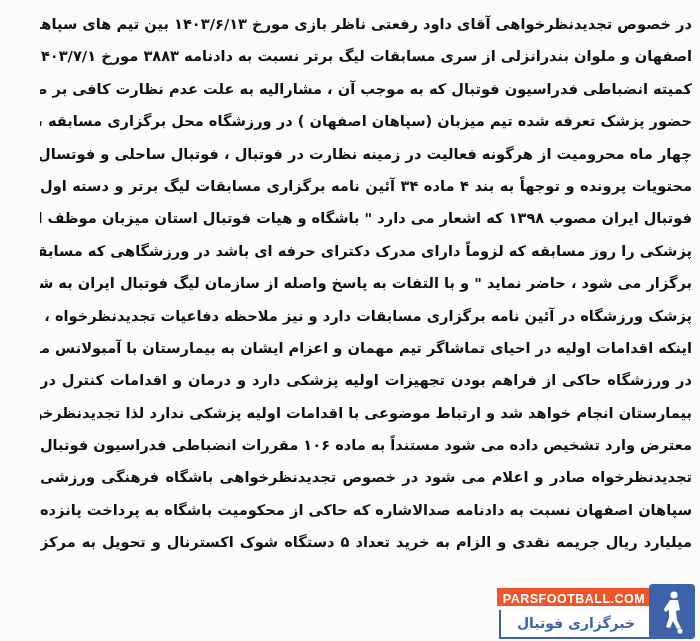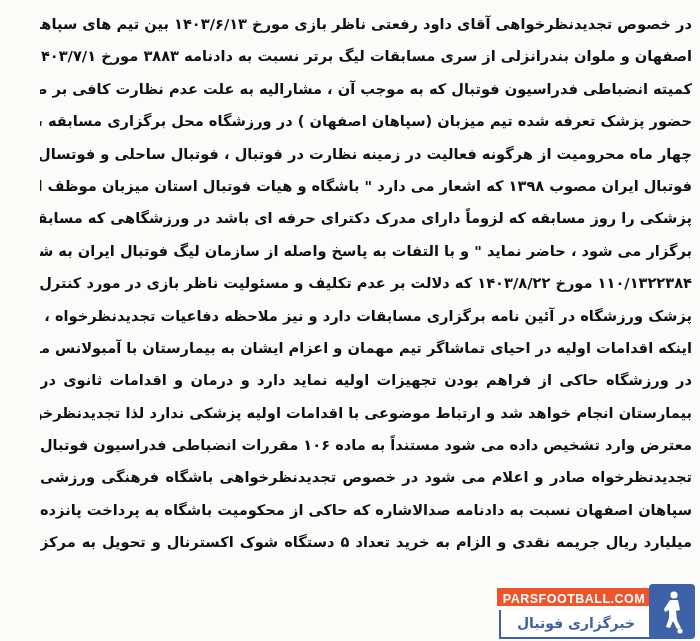--- a/index.html
+++ b/index.html
@@ -43,27 +43,27 @@
 </style>
 </head>
 <body>
 
 <div class="doc">
   <div class="line">در خصوص تجدیدنظرخواهی آقای داود رفعتی ناظر بازی مورخ ۱۴۰۳/۶/۱۳ بین تیم های سپاهان</div>
   <div class="line">اصفهان و ملوان بندرانزلی از سری مسابقات لیگ برتر نسبت به دادنامه ۳۸۸۳ مورخ ۱۴۰۳/۷/۱</div>
   <div class="line">کمیته انضباطی فدراسیون فوتبال که به موجب آن ، مشارالیه به علت عدم نظارت کافی بر ضرورت</div>
   <div class="line">حضور پزشک تعرفه شده تیم میزبان (سپاهان اصفهان ) در ورزشگاه محل برگزاری مسابقه ، به</div>
   <div class="line">چهار ماه محرومیت از هرگونه فعالیت در زمینه نظارت در فوتبال ، فوتبال ساحلی و فوتسال در</div>
+  <div class="line">محتویات پرونده و توجهاً به بند ۴ ماده ۳۴ آئین نامه برگزاری مسابقات لیگ برتر و دسته اول</div>
   <div class="line">فوتبال ایران مصوب ۱۳۹۸ که اشعار می دارد " باشگاه و هیات فوتبال استان میزبان موظف است</div>
   <div class="line">پزشکی را روز مسابقه که لزوماً دارای مدرک دکترای حرفه ای باشد در ورزشگاهی که مسابقه</div>
   <div class="line">برگزار می شود ، حاضر نماید " و با التفات به پاسخ واصله از سازمان لیگ فوتبال ایران به شماره</div>
-  <div class="line">۱۱۰/۱۳۲۲۳۸۴ مورخ ۱۴۰۳/۸/۲۲ که دلالت بر عدم تکلیف و مسئولیت ناظر بازی در مورد کنترل</div>
   <div class="line">پزشک ورزشگاه در آئین نامه برگزاری مسابقات دارد و نیز ملاحظه دفاعیات تجدیدنظرخواه ، و</div>
   <div class="line">اینکه اقدامات اولیه در احیای تماشاگر تیم مهمان و اعزام ایشان به بیمارستان با آمبولانس مستقر</div>
-  <div class="line">در ورزشگاه حاکی از فراهم بودن تجهیزات اولیه نماید دارد و درمان و اقدامات ثانوی در</div>
+  <div class="line">در ورزشگاه حاکی از فراهم بودن تجهیزات اولیه پزشکی دارد و درمان و اقدامات کنترل در</div>
   <div class="line">بیمارستان انجام خواهد شد و ارتباط موضوعی با اقدامات اولیه پزشکی ندارد لذا تجدیدنظرخواهی</div>
   <div class="line">معترض وارد تشخیص داده می شود مستنداً به ماده ۱۰۶ مقررات انضباطی فدراسیون فوتبال و بند</div>
   <div class="line">تجدیدنظرخواه صادر و اعلام می شود در خصوص تجدیدنظرخواهی باشگاه فرهنگی ورزشی</div>
   <div class="line">سپاهان اصفهان نسبت به دادنامه صدالاشاره که حاکی از محکومیت باشگاه به پرداخت پانزده</div>
   <div class="line">میلیارد ریال جریمه نقدی و الزام به خرید تعداد ۵ دستگاه شوک اکسترنال و تحویل به مرکز</div>
 
 </div>
 
 <div class="wm">
   <div class="wm-top">PARSFOOTBALL.COM</div>

